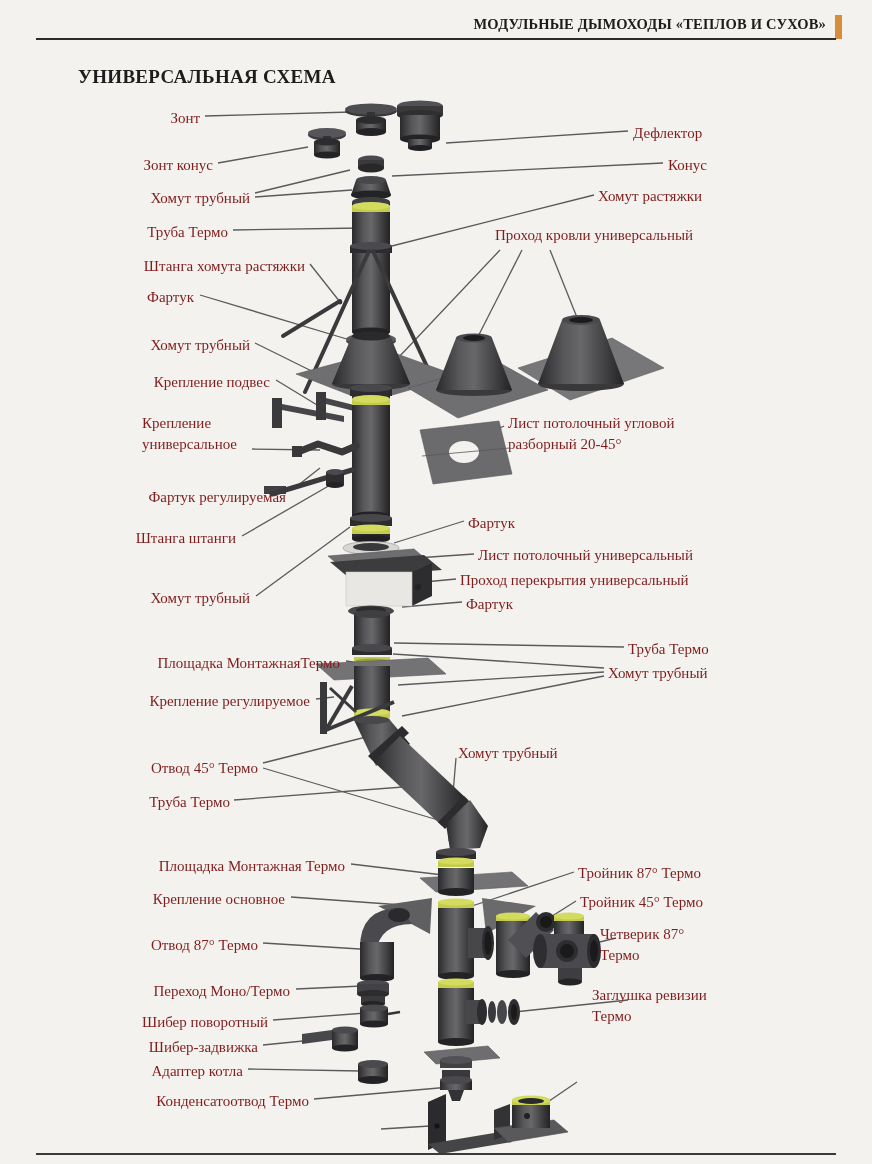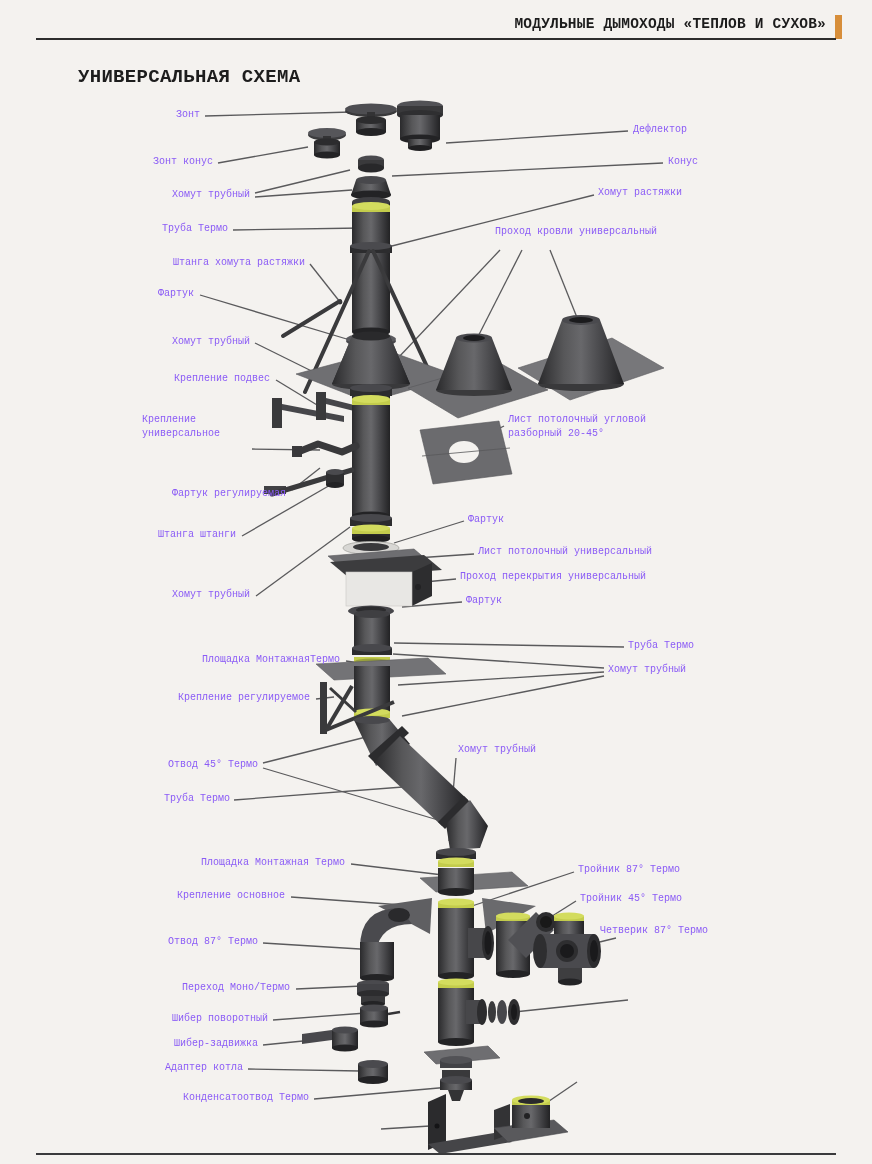--- a/index.html
+++ b/index.html
@@ -1,40 +1,40 @@
 <!DOCTYPE html>
 <html><head>
 <meta charset="utf-8">
 <style>
   html,body{margin:0;padding:0;}
   .page{
     position:relative;width:872px;height:1164px;overflow:hidden;
     background:#f4f2ef;
-    font-family:Liberation Mono, monospace;
+    font-family:Liberation Serif, serif;
   }
   .hdr{
     position:absolute;top:16px;right:46px;height:22px;
     font-size:14.5px;font-weight:bold;color:#1c1c1c;letter-spacing:.2px;
     white-space:nowrap;
   }
   .hdr-bar{
     position:absolute;top:15px;right:30px;width:7px;height:24px;background:#d78e3a;
   }
   .rule-top{
     position:absolute;top:38px;left:36px;width:800px;height:2px;background:#2d2d2d;
   }
   .rule-bottom{
     position:absolute;top:1153px;left:36px;width:800px;height:2px;background:#3a3a3c;
   }
   .scheme-title{
     position:absolute;top:66px;left:78px;
     font-size:19px;font-weight:bold;color:#1d1d1d;letter-spacing:.3px;
   }
   .lbl{
-    position:absolute;font-size:10px;line-height:1.38;color:#8b5cf6;
+    position:absolute;font-size:15px;line-height:1.38;color:#7f1d1d;
     white-space:nowrap;
   }
   .lbl.wrap{white-space:normal;}
   .lbl.ar{text-align:left;}
   svg.diagram{position:absolute;top:0;left:0;}
 </style>
 </head>
 <body>
 
 <div class="page">
@@ -472,15 +472,16 @@
   <div class="lbl" style="left:468px;top:513px">Фартук</div>
   <div class="lbl" style="left:478px;top:545px">Лист потолочный универсальный</div>
   <div class="lbl" style="left:460px;top:570px">Проход перекрытия универсальный</div>
   <div class="lbl" style="left:466px;top:594px">Фартук</div>
   <div class="lbl" style="left:628px;top:639px">Труба Термо</div>
   <div class="lbl" style="left:608px;top:663px">Хомут трубный</div>
   <div class="lbl" style="left:458px;top:743px">Хомут трубный</div>
   <div class="lbl" style="left:578px;top:863px">Тройник 87° Термо</div>
   <div class="lbl" style="left:580px;top:892px">Тройник 45° Термо</div>
   <div class="lbl wrap ar" style="right:160px;top:924px;width:112px">Четверик 87° Термо</div>
+  <div class="lbl wrap ar" style="right:160px;top:985px;width:120px">Заглушка ревизии Термо</div>
 
   <div class="rule-bottom"></div>
 </div>
 
 </body></html>

